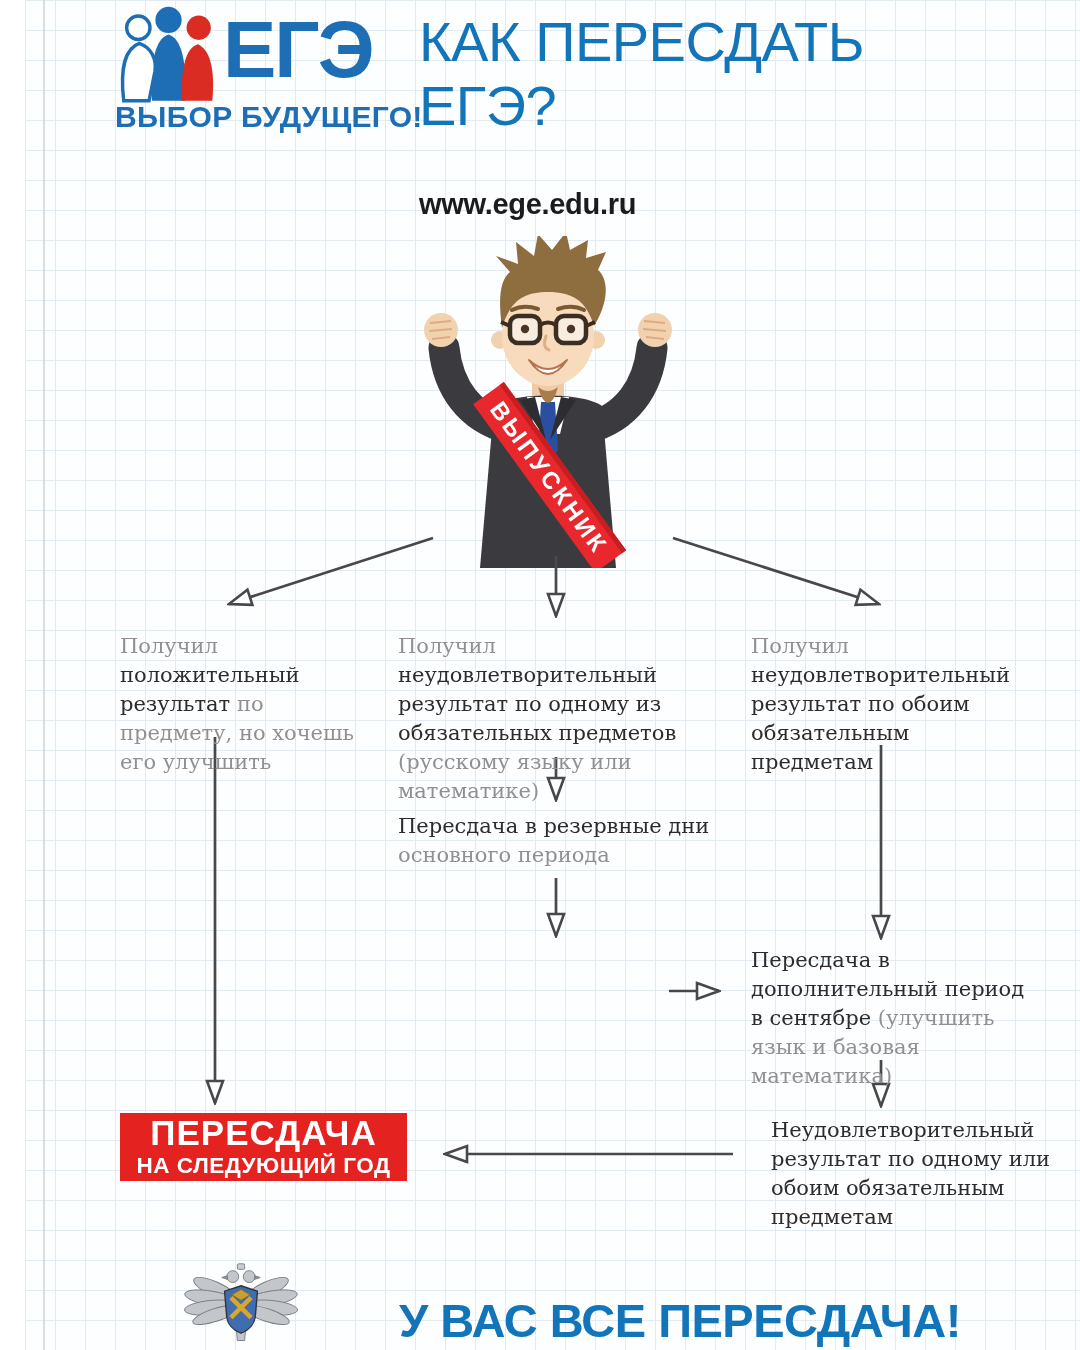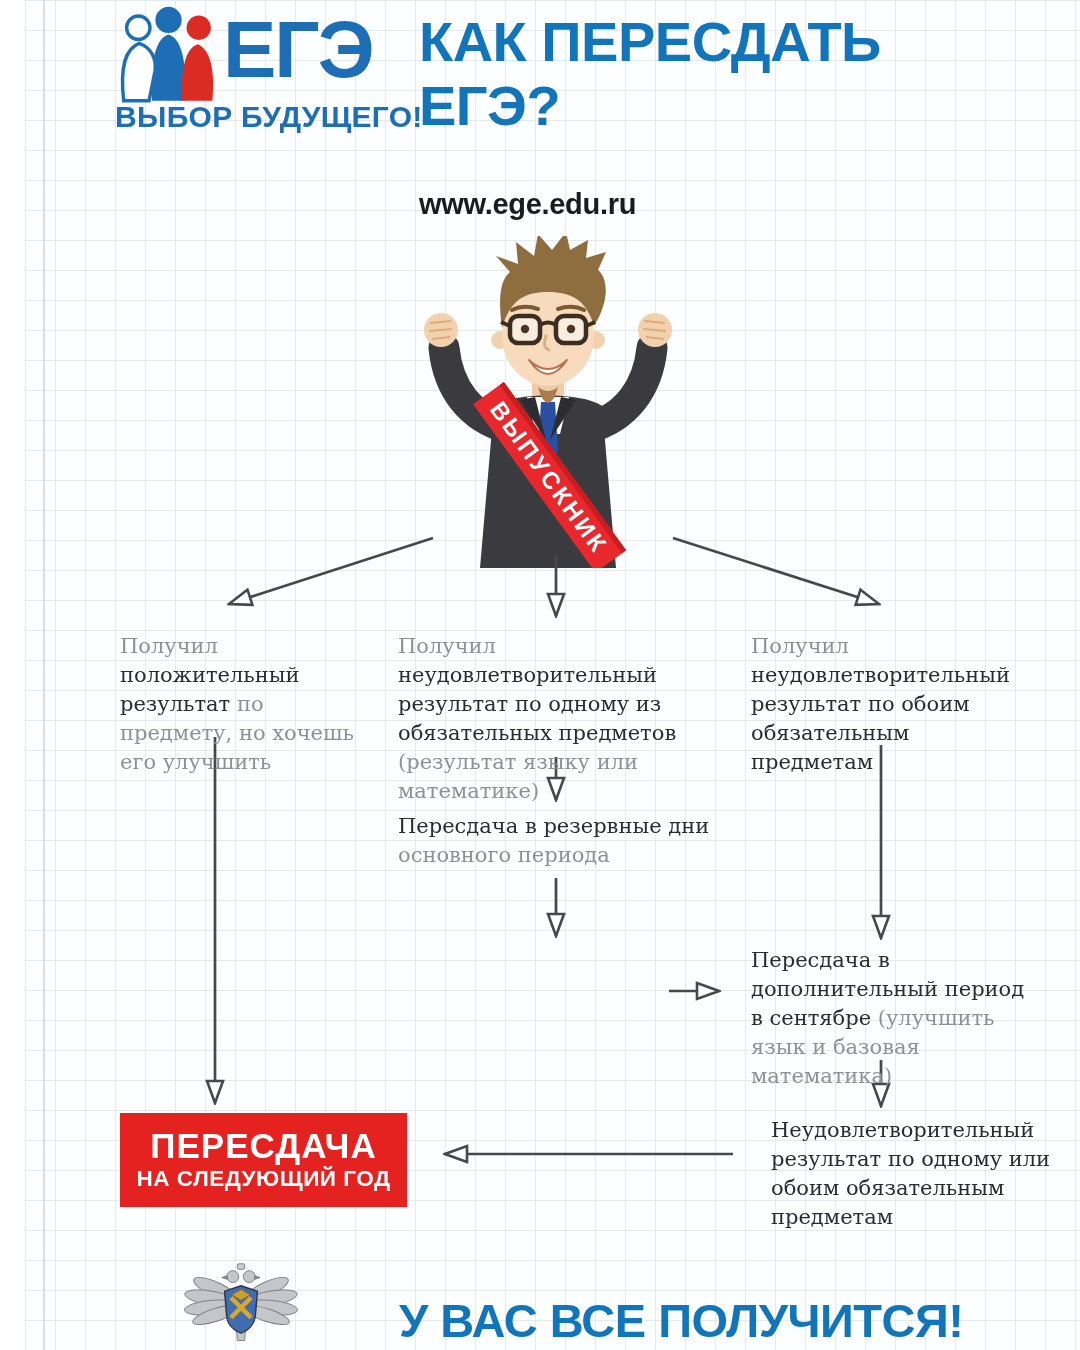--- a/index.html
+++ b/index.html
@@ -14,21 +14,21 @@
     background-size:30px 30px;
     font-family:"Liberation Sans",sans-serif;
     margin-left:25px;
   }
   .margin-line{position:absolute;left:18px;top:0;bottom:0;width:2px;background:#c7ccd3;opacity:.65;}
 
   
   .logo-figures{position:absolute;left:88px;top:6px;width:112px;height:100px;}
   .logo-text{position:absolute;left:198px;top:0px;font-size:80px;font-weight:bold;color:#1e6eb5;line-height:100px;letter-spacing:-2px;}
   .logo-slogan{position:absolute;left:90px;top:100px;font-size:30px;font-weight:bold;color:#1e6eb5;letter-spacing:.3px;}
-  .page-title{position:absolute;left:394px;top:10px;font-size:56px;font-weight:bold;color:#1274b9;line-height:1.14;letter-spacing:-.5px;}
+  .page-title{position:absolute;left:394px;top:10px;font-size:56px;font-weight:normal;color:#1274b9;line-height:1.14;letter-spacing:-.5px;}
   .site-url{position:absolute;left:394px;top:188px;font-size:29px;font-weight:bold;color:#1b1b1d;letter-spacing:-.3px;}
 
   
   .character{position:absolute;left:383px;top:236px;width:280px;height:332px;}
 
   
   .connectors{position:absolute;left:0;top:0;width:1080px;height:1350px;pointer-events:none;}
 
   
   .node{position:absolute;font-family:"DejaVu Serif",serif;font-size:21px;line-height:29px;color:#909092;}
@@ -37,21 +37,21 @@
   .n-branch-left{left:95px;top:632px;width:262px;}
   .n-branch-mid{left:373px;top:632px;width:354px;}
   .n-branch-right{left:726px;top:632px;width:282px;}
   .n-mid-2{left:373px;top:812px;width:330px;}
   .n-mid-3{left:373px;top:948px;width:270px;}
   .n-right-2{left:726px;top:946px;width:282px;}
   .n-right-3{left:746px;top:1116px;width:288px;}
 
   
   .final-box{
-    position:absolute;left:95px;top:1113px;width:287px;height:94px;
+    position:absolute;left:95px;top:1113px;width:287px;height:68px;
     background:#e42320;color:#fff;display:flex;flex-direction:column;
     align-items:center;justify-content:center;text-align:center;
   }
   .final-box .l1{font-size:35px;font-weight:bold;letter-spacing:1px;line-height:1.1;}
   .final-box .l2{font-size:22.5px;font-weight:bold;letter-spacing:.5px;line-height:1.25;}
 
   
   .emblem{position:absolute;left:152px;top:1262px;width:128px;height:84px;}
   .footer-slogan{position:absolute;left:374px;top:1293px;font-size:47px;font-weight:bold;color:#1274b9;letter-spacing:-.5px;}
 </style>
@@ -152,21 +152,21 @@
       <line x1="856" y1="1060" x2="856" y2="1106" marker-end="url(#ah)"></line>
       <line x1="708" y1="1154" x2="420" y2="1154" marker-end="url(#ah)"></line>
     </g>
   </svg>
 
   <div class="node n-branch-left">
     <span>Получил </span><b>положительный результат</b><span> по предмету, но хочешь его улучшить</span>
   </div>
 
   <div class="node n-branch-mid">
-    <span>Получил </span><b>неудовлетворительный результат по одному из обязательных предметов</b><span class="blk">(результат языку или математике)</span>
+    <span>Получил </span><b>неудовлетворительный результат по одному из обязательных предметов</b><span class="blk">(русскому языку или математике)</span>
   </div>
 
   <div class="node n-branch-right">
     <span>Получил </span><b>неудовлетворительный результат по обоим обязательным предметам</b>
   </div>
 
   <div class="node n-mid-2">
     <b class="blk">Пересдача в резервные дни</b>
       <span class="blk">основного периода</span>
   </div>
@@ -204,14 +204,14 @@
       <circle cx="79" cy="16" r="6.5"></circle>
       <path d="M55,15 L49,17 L55,19 Z" fill="#8f939a"></path>
       <path d="M85,15 L91,17 L85,19 Z" fill="#8f939a"></path>
       <rect x="66" y="2" width="8" height="6" rx="1.5" fill="#c9cdd2"></rect>
     </g>
     <path d="M70,26 L88,32 L86,56 C86,68 78,75 70,78 C62,75 54,68 54,56 L52,32 Z" fill="#3f6db0" stroke="#30343a" stroke-width="1.5"></path>
     <path d="M59,39 L81,61 M81,39 L59,61" stroke="#d9a72e" stroke-width="5"></path>
     <polygon points="70,30 80,36 70,42 60,36" fill="#caa12e" stroke="#8a6d1e" stroke-width="1"></polygon>
   </svg>
 
-  <div class="footer-slogan">У ВАС ВСЕ ПОЛУЧИТСЯ!</div>
+  <div class="footer-slogan">У ВАС ВСЕ ПЕРЕСДАЧА!</div>
 </div>
 
 </body></html>

